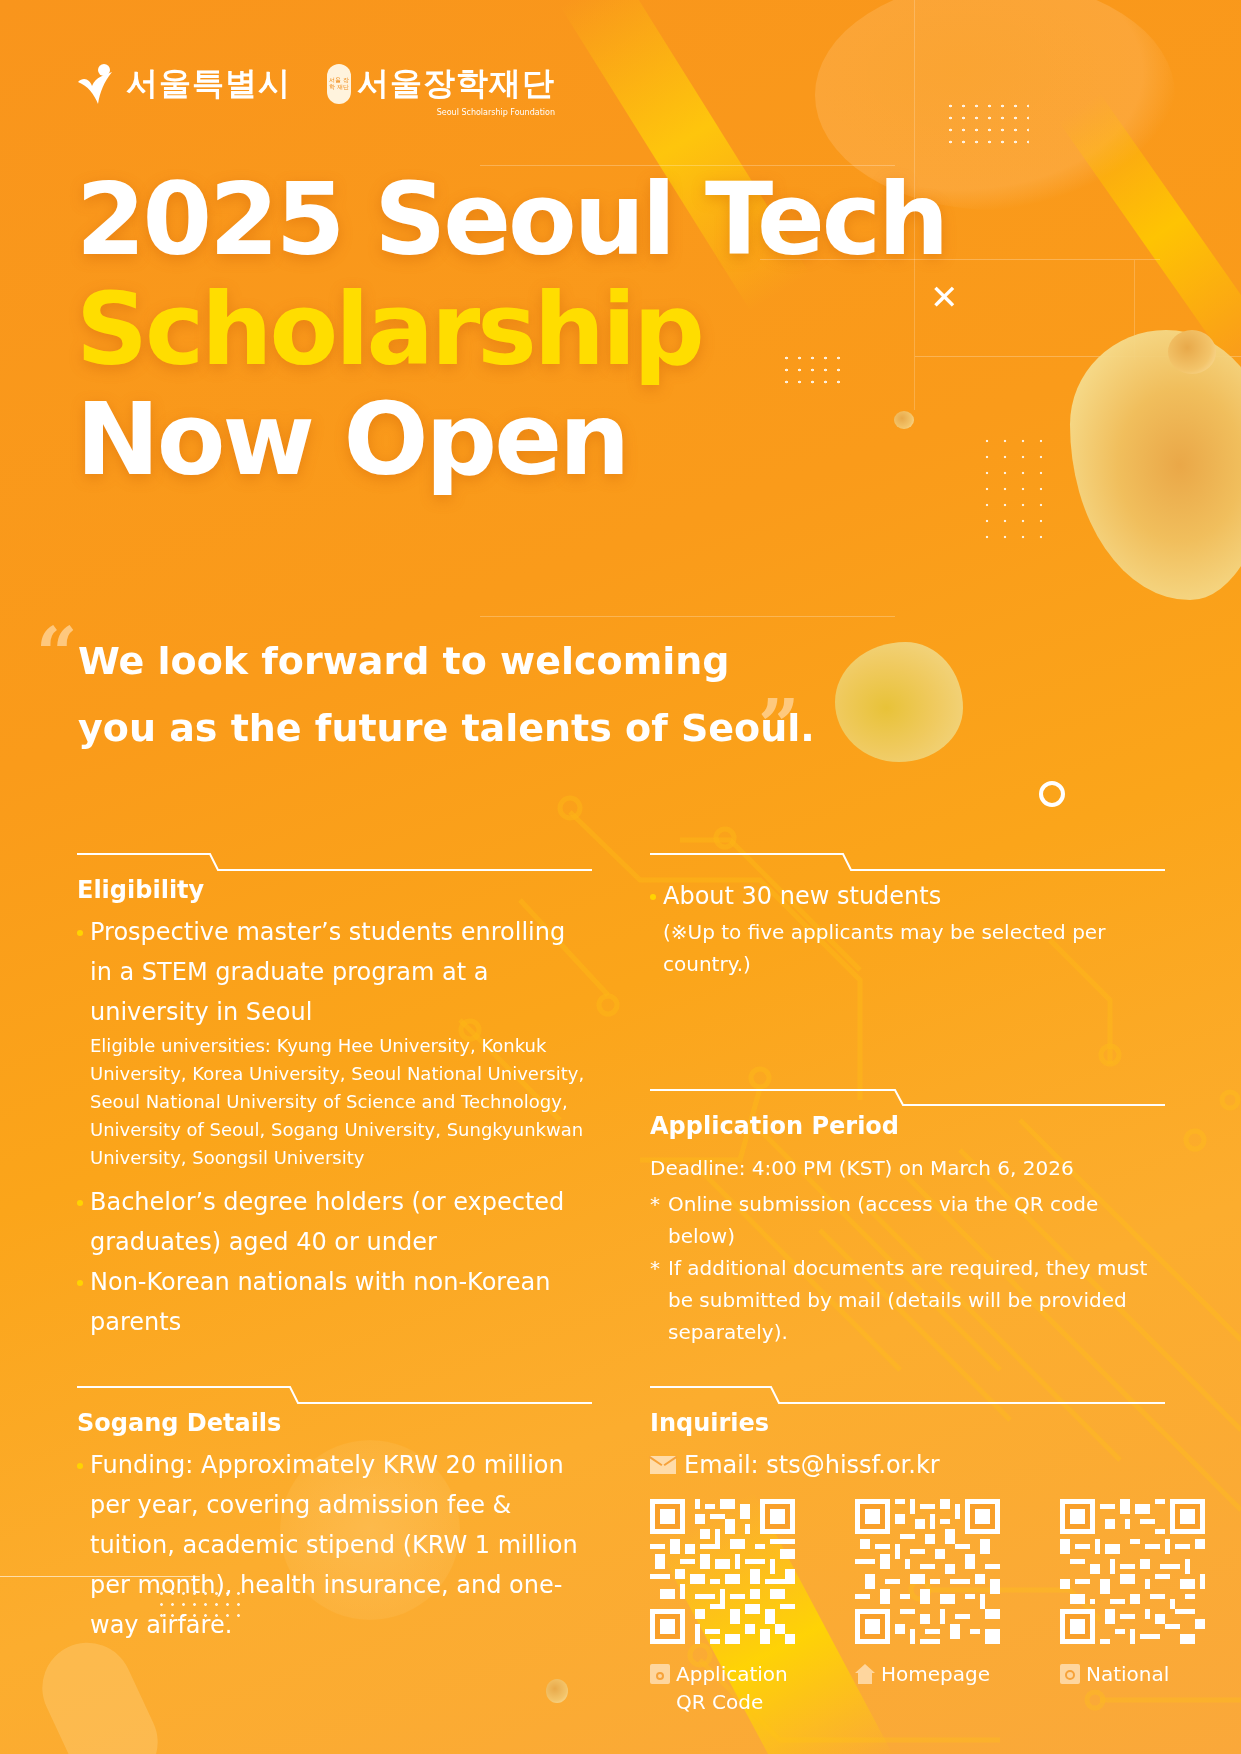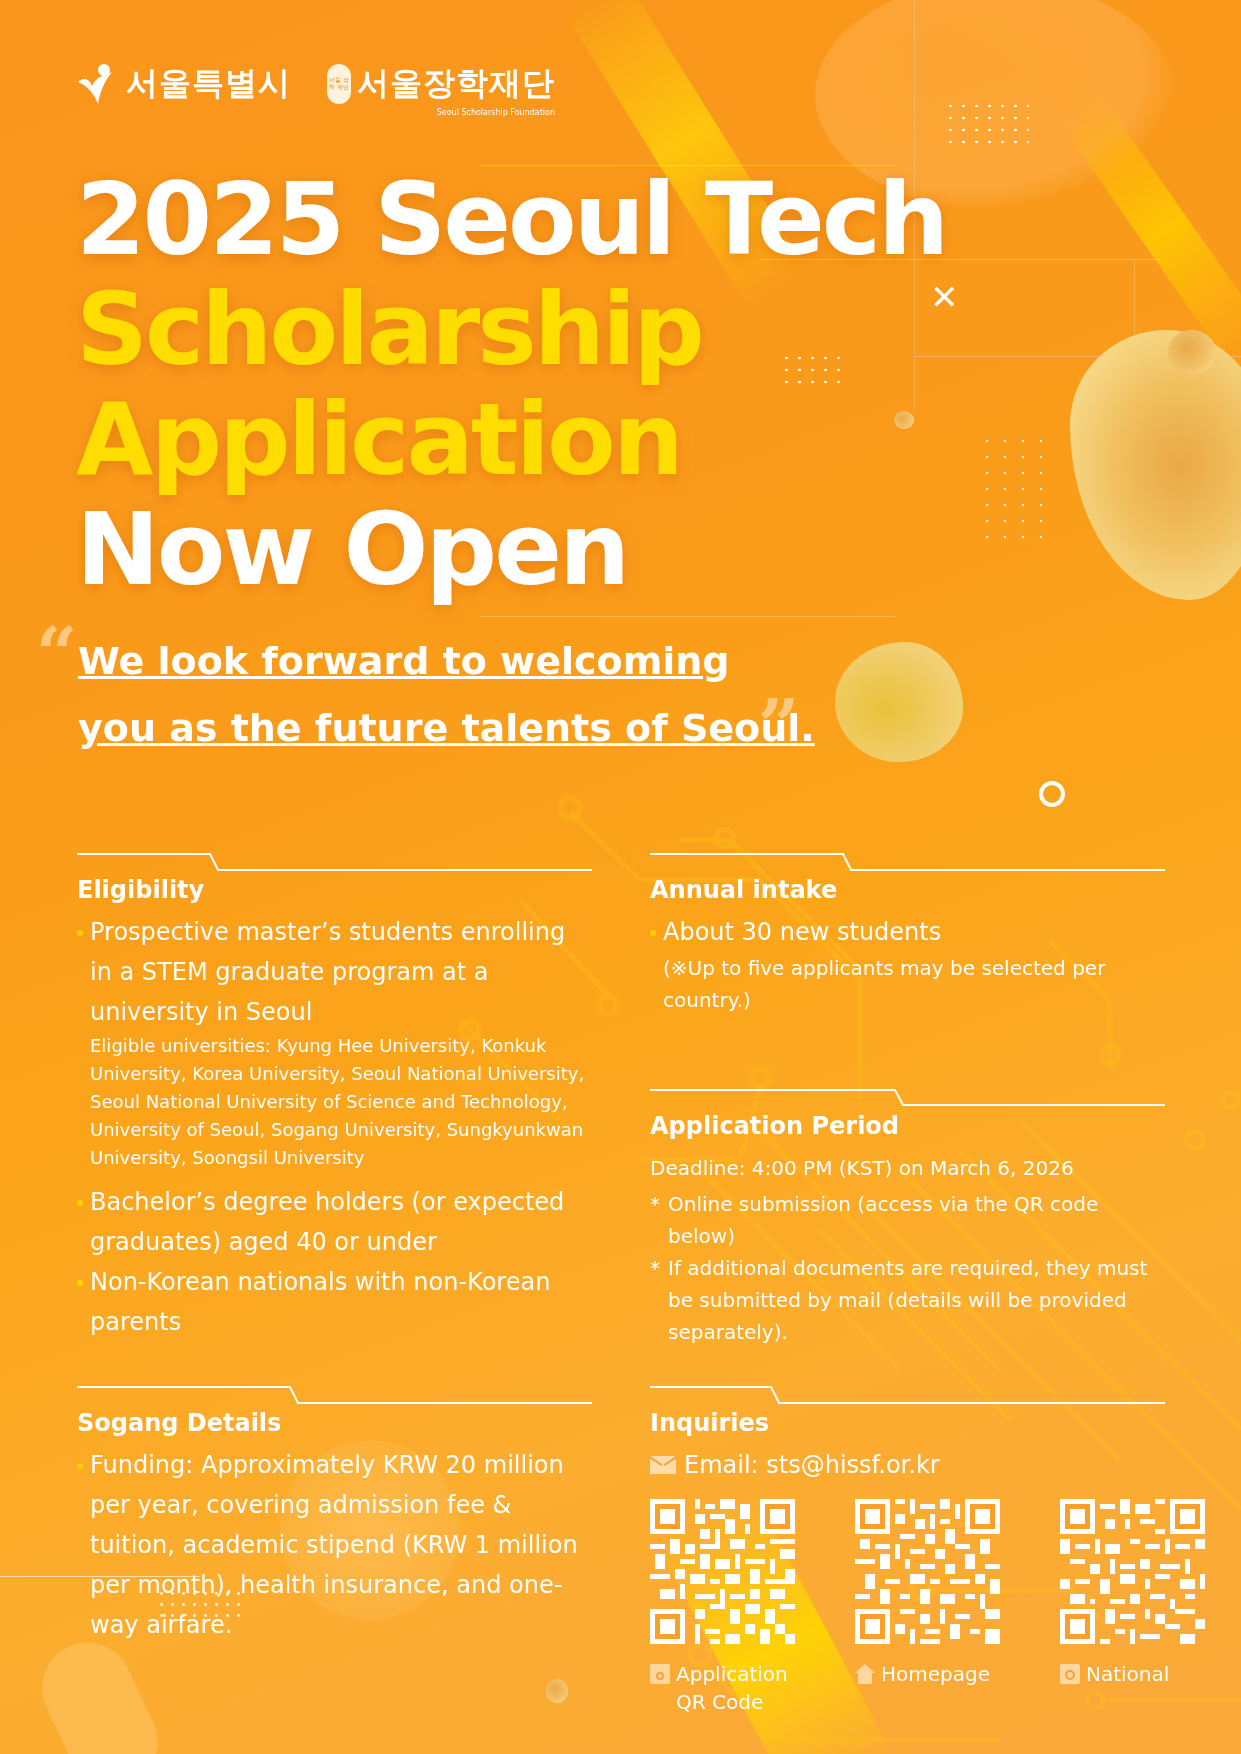--- a/index.html
+++ b/index.html
@@ -79,21 +79,21 @@
     text-align: center; line-height: 1.1;
   }
 
   
   .title { position: absolute; left: 76px; top: 165px; font-family: "DejaVu Sans", sans-serif; font-weight: bold; letter-spacing: -3px; line-height: 110px; }
   .title div { font-size: 100px; text-shadow: 0 4px 14px rgba(200,90,0,0.35); white-space: nowrap; }
   .t-white { color: #ffffff; }
   .t-yellow { color: #ffdd00; }
 
   
-  .quote { position: absolute; left: 78px; top: 628px; font-size: 38px; font-weight: bold; line-height: 67px; color: #fff; text-decoration: underline; }
+  .quote { position: absolute; left: 78px; top: 628px; font-size: 38px; font-weight: bold; line-height: 67px; color: #fff; }
   .qmark { position: absolute; font-size: 72px; color: rgba(255,215,160,0.75); font-family: "DejaVu Serif", serif; font-weight: bold; line-height: 1; }
   .qmark.open { left: 36px; top: 618px; }
   .qmark.close { left: 758px; top: 690px; }
 
   
   .section { position: absolute; width: 515px; }
   .sec-rule { position: relative; height: 18px; margin-bottom: 6px; }
   .sec-rule svg { position: absolute; left: 0; top: 0; }
   .sec-title { font-size: 24px; font-weight: bold; margin-bottom: 8px; }
   .bullet { position: relative; padding-left: 13px; font-size: 24px; line-height: 40px; }
@@ -194,21 +194,20 @@
   <div class="logo logo2">
     <div class="seal">서울 장학 재단</div>
     <span class="logo-text">서울장학재단</span>
     <span class="logo2-sub">Seoul Scholarship Foundation</span>
   </div>
 </div>
 
 <div class="title">
   <div class="t-white">2025 Seoul Tech</div>
   <div class="t-yellow">Scholarship</div>
-  <div class="t-yellow">Application</div>
   <div class="t-white">Now Open</div>
 </div>
 
 <div class="qmark open">“</div>
 <div class="quote">
   <div>We look forward to welcoming</div>
   <div>you as the future talents of Seoul.</div>
 </div>
 <div class="qmark close">”</div>
 
@@ -224,21 +223,20 @@
   <div class="bullet">Bachelor’s degree holders (or expected graduates) aged 40 or under</div>
   <div class="bullet">Non-Korean nationals with non-Korean parents</div>
 </div>
 
 <div class="section" style="left:650px;top:852px;width:515px;">
   <div class="sec-rule">
     <svg width="515" height="20">
         <polyline points="0,2 193,2 201,18 515,18" fill="none" stroke="#fff" stroke-width="2"></polyline>
       </svg>
   </div>
-  <div class="sec-title">Annual intake</div>
   <div class="bullet">About 30 new students</div>
   <div class="note" style="width:460px;">(※Up to five applicants may be selected per country.)</div>
 </div>
 
 <div class="section" style="left:650px;top:1088px;width:515px;">
   <div class="sec-rule">
     <svg width="515" height="20">
         <polyline points="0,2 245,2 253,17 515,17" fill="none" stroke="#fff" stroke-width="2"></polyline>
       </svg>
   </div>

